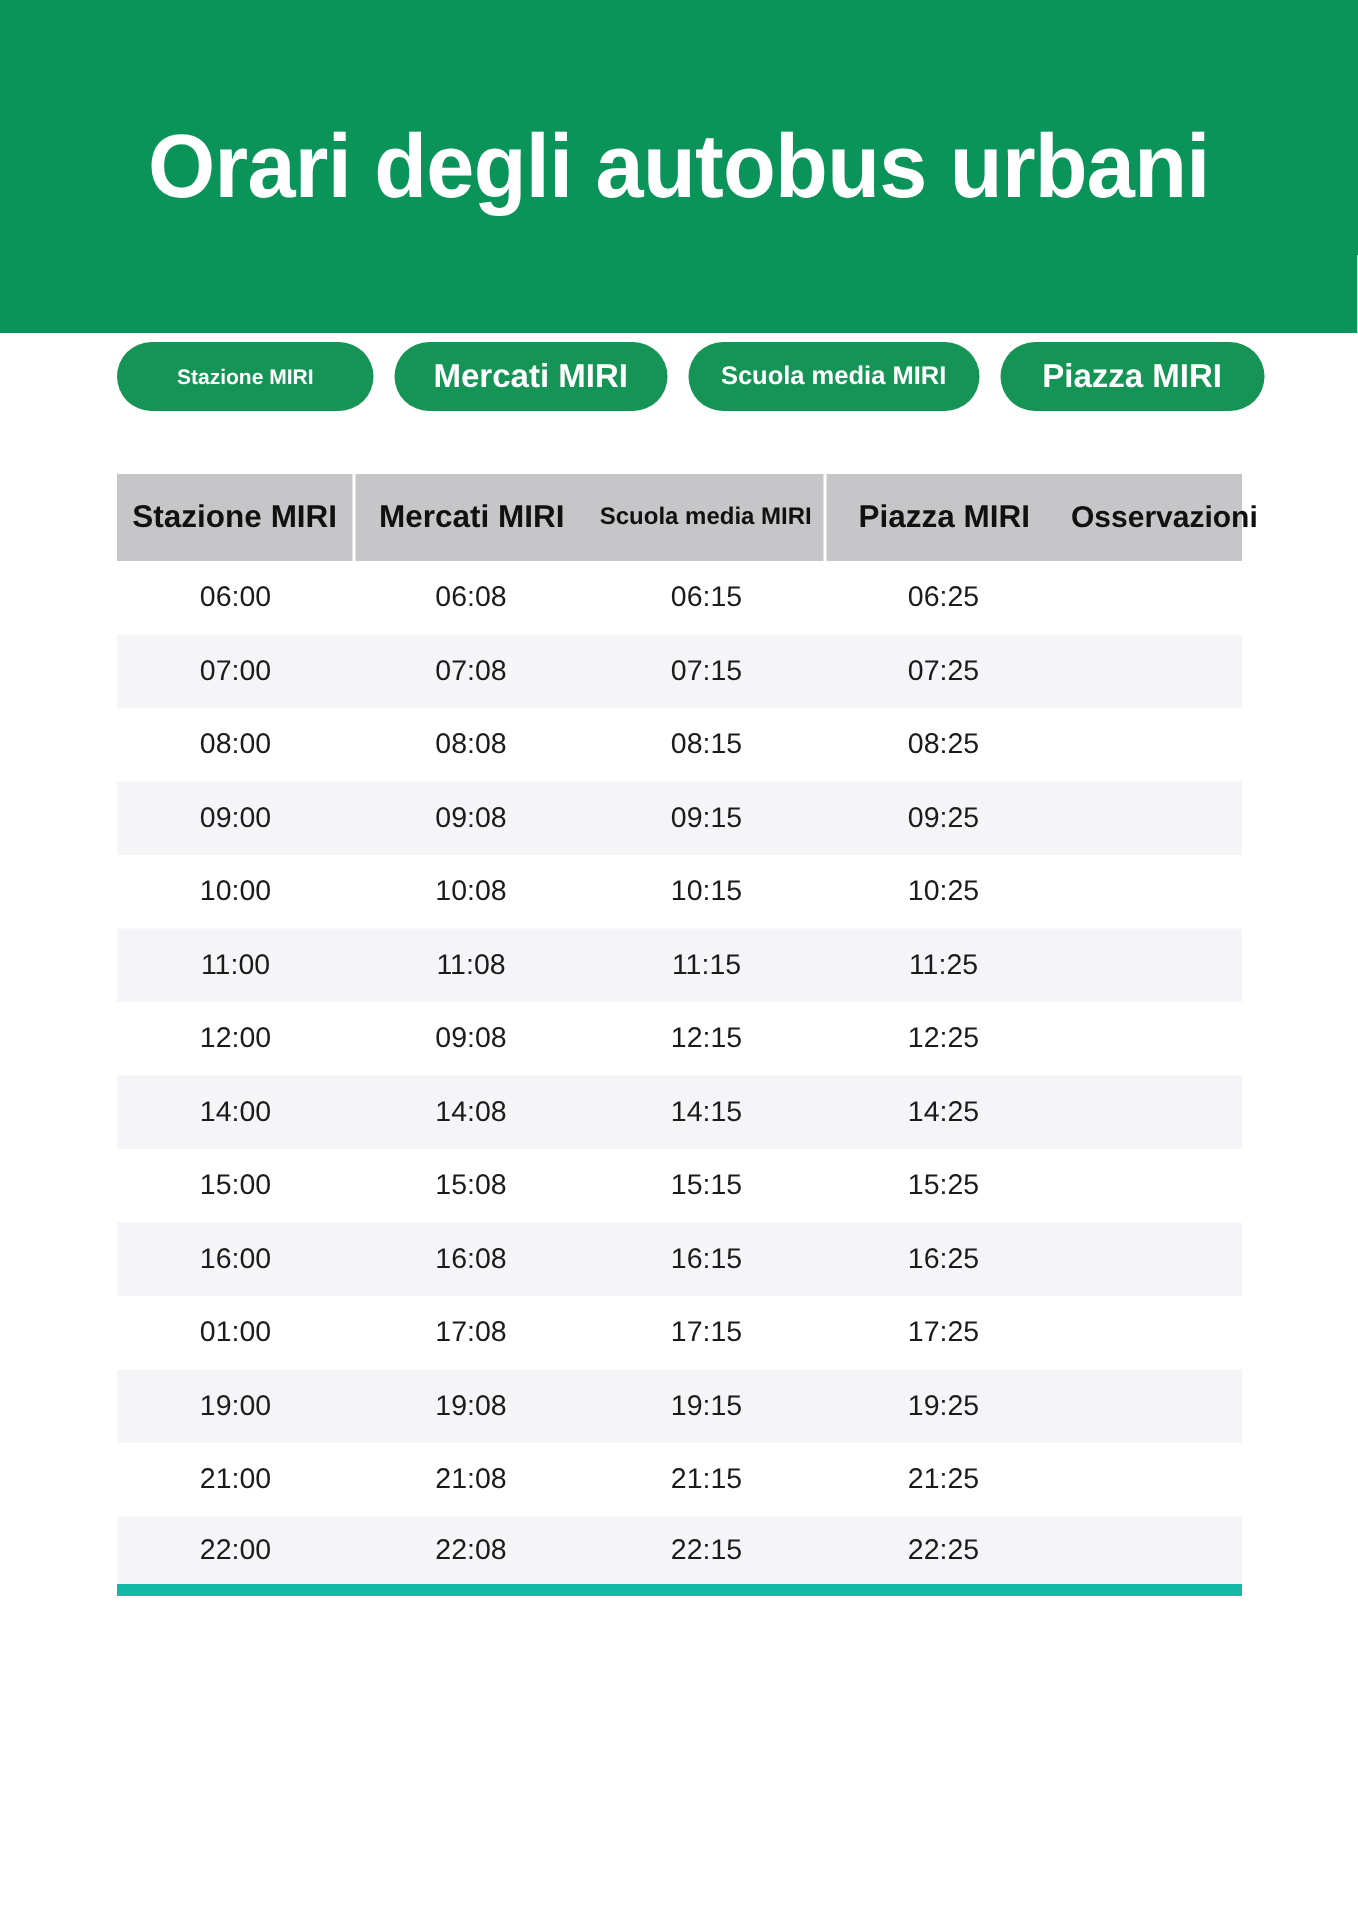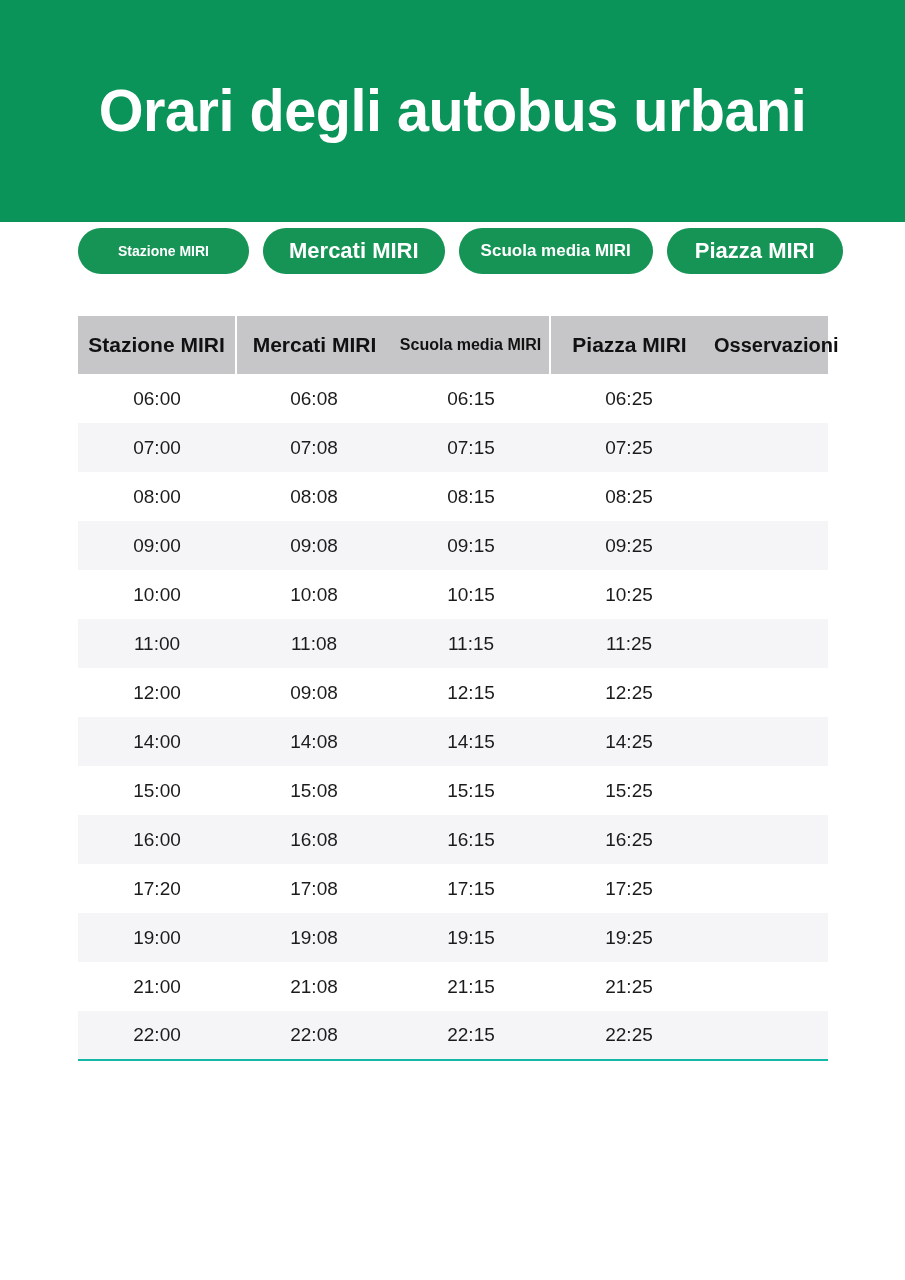--- a/index.html
+++ b/index.html
@@ -111,21 +111,21 @@
     vertical-align: middle;
     font-size: 19px;
     color: #1b1b1b;
     padding: 0 6px;
     box-sizing: border-box;
     font-family: "Liberation Sans", sans-serif;
   }
   table.schedule tbody tr:nth-child(odd)  { background: #ffffff; }
   table.schedule tbody tr:nth-child(even) { background: #f5f4f7; }
   table.schedule tbody tr:last-child td {
-    border-bottom: 2px solid #14b8a6;
+    border-bottom: 8px solid #14b8a6;
   }
 </style>
 </head>
 <body>
 
 <div class="banner">
   <div class="banner-title">Orari degli autobus urbani</div>
 </div>
 
 <div class="tabs">
@@ -211,21 +211,21 @@
           <td class="col-4"></td>
         </tr>
         <tr>
           <td class="col-0">16:00</td>
           <td class="col-1">16:08</td>
           <td class="col-2">16:15</td>
           <td class="col-3">16:25</td>
           <td class="col-4"></td>
         </tr>
         <tr>
-          <td class="col-0">17:20</td>
+          <td class="col-0">01:00</td>
           <td class="col-1">17:08</td>
           <td class="col-2">17:15</td>
           <td class="col-3">17:25</td>
           <td class="col-4"></td>
         </tr>
         <tr>
           <td class="col-0">19:00</td>
           <td class="col-1">19:08</td>
           <td class="col-2">19:15</td>
           <td class="col-3">19:25</td>

